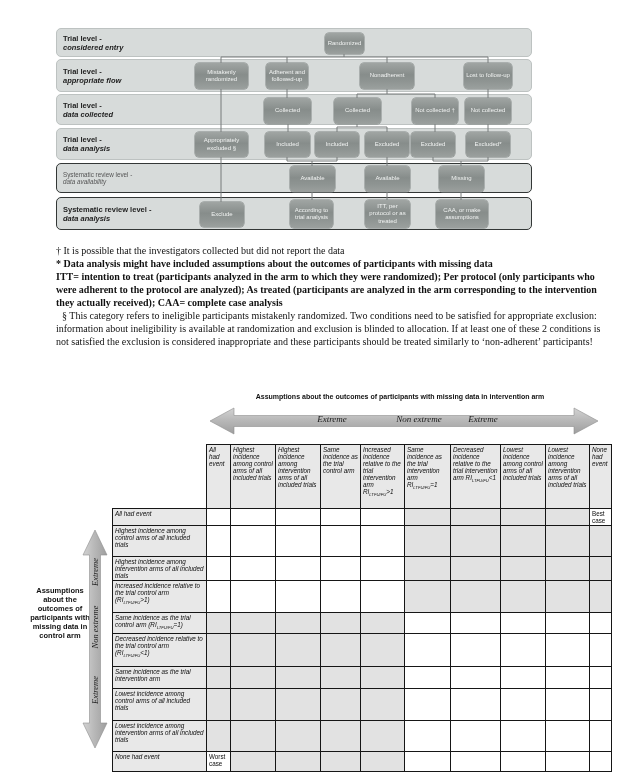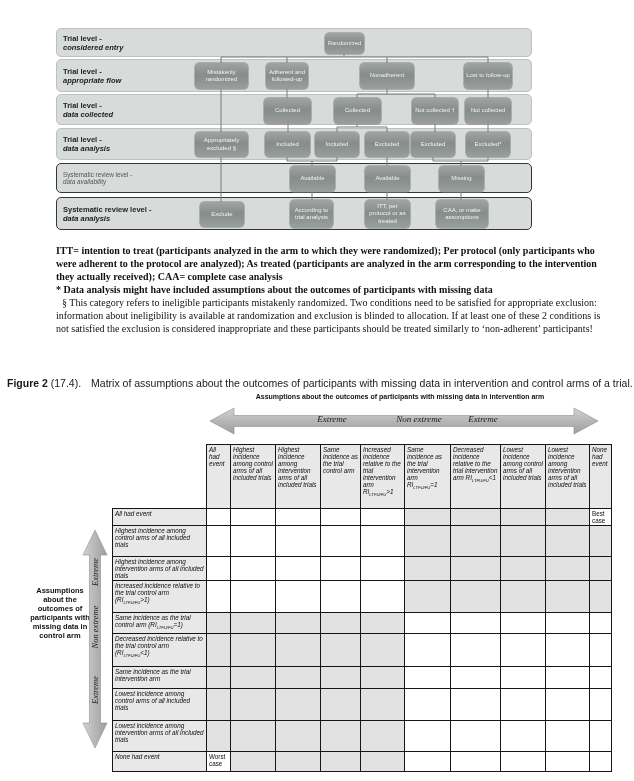--- a/index.html
+++ b/index.html
@@ -145,30 +145,26 @@
     <div class="fbox" style="left:290px; top:166px; width:45px; height:26px;">Available</div>
     <div class="fbox" style="left:365px; top:166px; width:45px; height:26px;">Available</div>
     <div class="fbox" style="left:439px; top:166px; width:45px; height:26px;">Missing</div>
     <div class="fbox" style="left:200px; top:202px; width:44px; height:25px;">Exclude</div>
     <div class="fbox" style="left:290px; top:200px; width:43px; height:28px;">According to trial analysis</div>
     <div class="fbox" style="left:365px; top:200px; width:45px; height:28px;">ITT, per protocol or as treated</div>
     <div class="fbox" style="left:436px; top:200px; width:52px; height:28px;">CAA, or make assumptions</div>
   </div>
 
   <div id="footnotes">
+    <p>† It is possible that the investigators collected but did not report the data</p>
+    <p class="fn-bold">* Data analysis might have included assumptions about the outcomes of participants with missing data</p>
     <p class="fn-bold">ITT= intention to treat (participants analyzed in the arm to which they were randomized); Per protocol (only participants who were adherent to the protocol are analyzed); As treated (participants are analyzed in the arm corresponding to the intervention they actually received); CAA= complete case analysis</p>
-    <p class="fn-bold">* Data analysis might have included assumptions about the outcomes of participants with missing data</p>
     <p class="fn-indent">§ This category refers to ineligible participants mistakenly randomized. Two conditions need to be satisfied for appropriate exclusion: information about ineligibility is available at randomization and exclusion is blinded to allocation. If at least one of these 2 conditions is not satisfied the exclusion is considered inappropriate and these participants should be treated similarly to ‘non-adherent’ participants!</p>
   </div>
 
-  <div class="fig-title" style="left:7px; top:377px;">
-    <span class="fig-label">Figure 2</span>
-    <span class="fig-number">(17.4).</span>
-    <span class="fig-cap">Matrix of assumptions about the outcomes of participants with missing data in intervention and control arms of a trial.</span>
-  </div>
 
   <div class="axis-top-label">Assumptions about the outcomes of participants with missing data in intervention arm</div>
 
   <svg class="arrow-svg" style="left:208px; top:405px;" width="394" height="33">
     <defs>
       <linearGradient id="gh" x1="0" y1="0" x2="0" y2="1">
         <stop offset="0" stop-color="#d3d3d3"></stop>
           <stop offset="0.45" stop-color="#b9b9b9"></stop>
           <stop offset="1" stop-color="#9e9e9e"></stop>
       </linearGradient>

